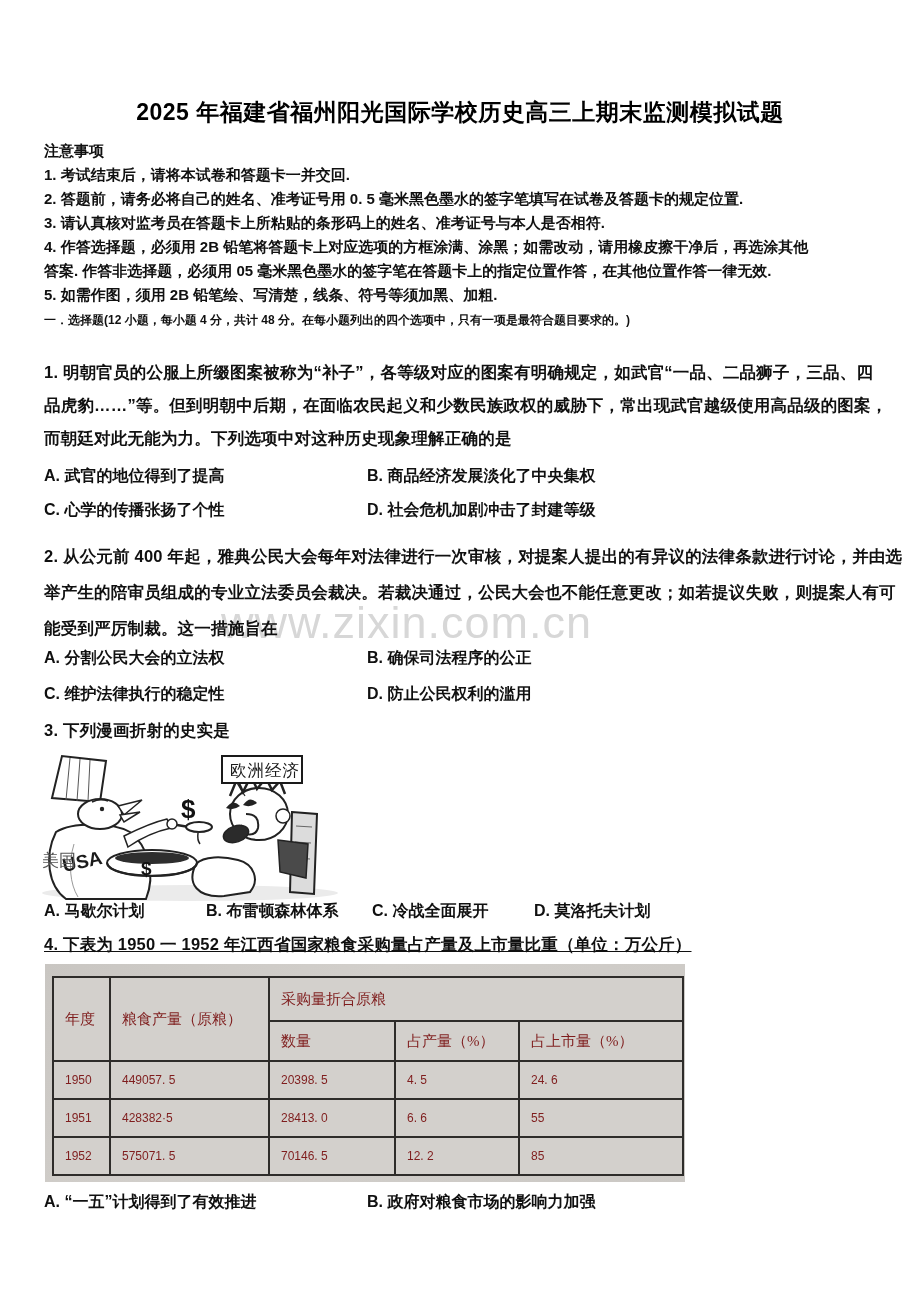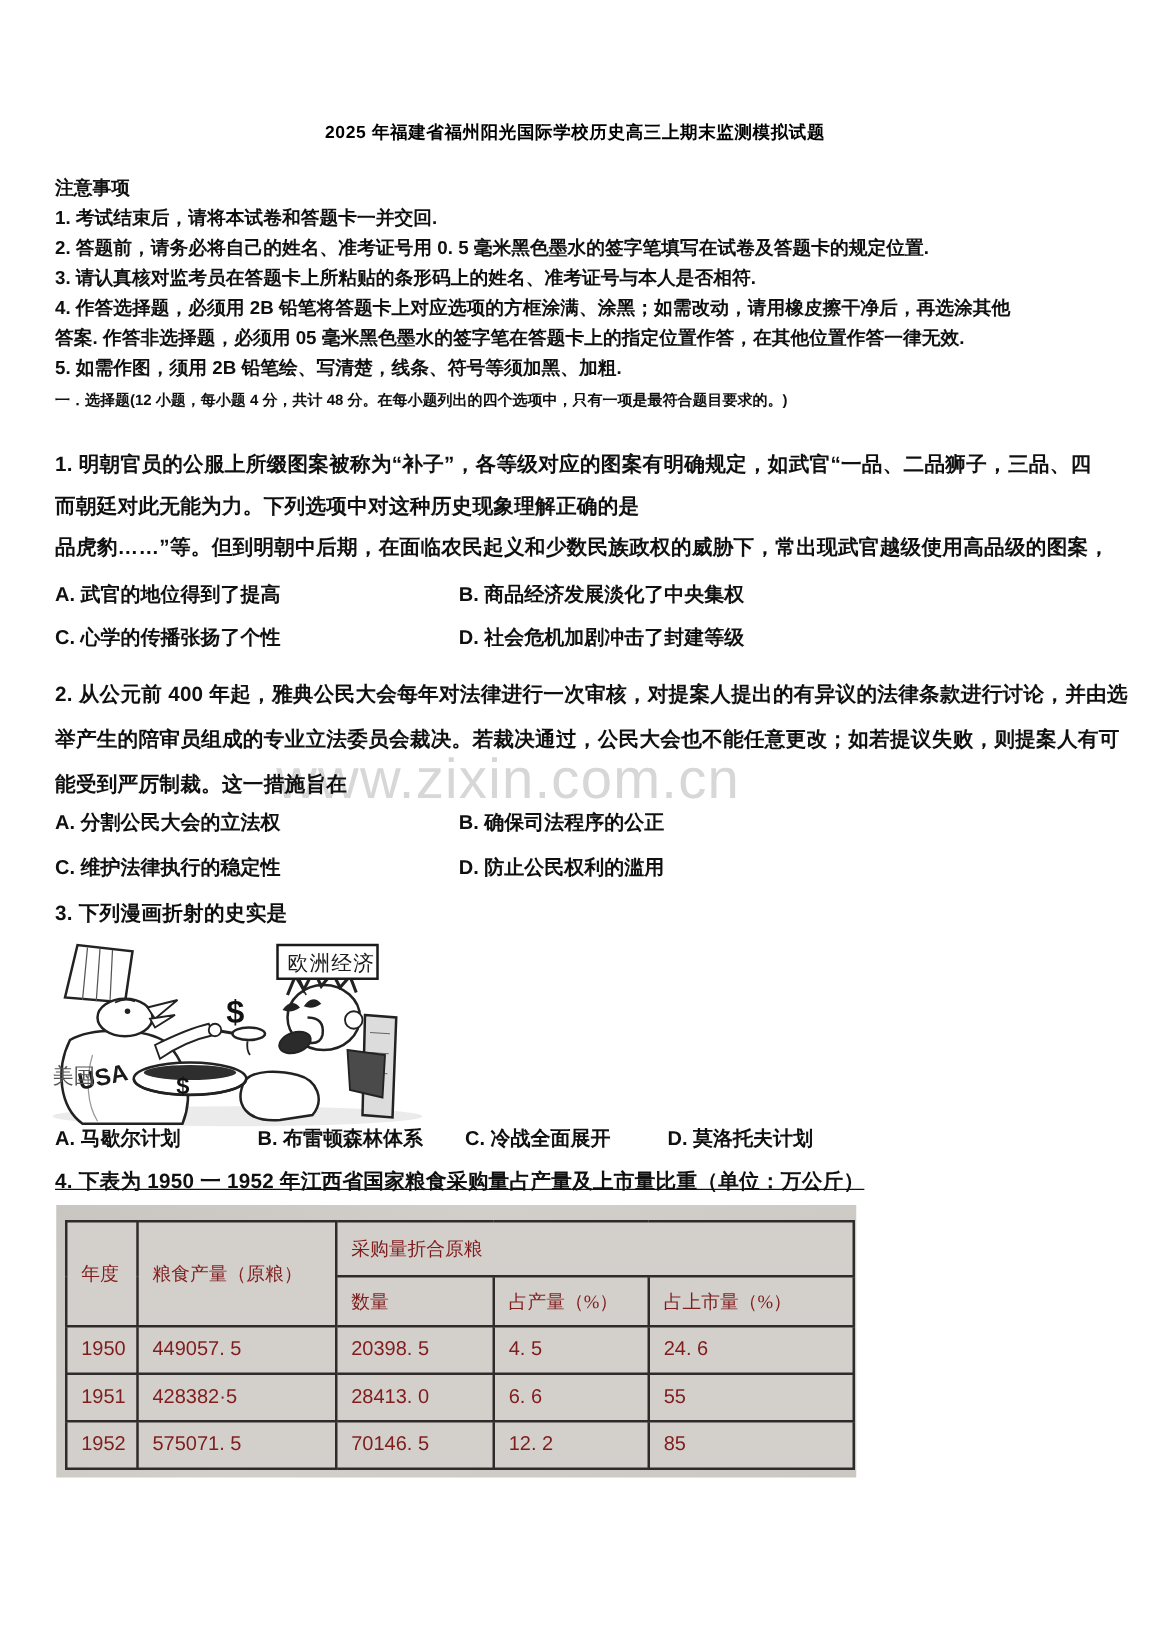--- a/index.html
+++ b/index.html
@@ -6,21 +6,21 @@
   body{width:920px;height:1302px;font-family:"Liberation Sans","DejaVu Sans",sans-serif;color:#101010;}
   .page{position:relative;width:920px;height:1302px;background:#ffffff;overflow:hidden;}
   .layer{position:absolute;z-index:2;}
   .watermark{
     position:absolute;left:221px;top:597px;z-index:1;
     font-size:45px;font-weight:300;color:#d7d7d7;letter-spacing:1px;
     font-family:"Liberation Sans",sans-serif;white-space:nowrap;
   }
   .title{
     left:0;top:97px;width:920px;text-align:center;
-    font-size:14px;font-weight:700;letter-spacing:0.5px;color:#000;
+    font-size:23px;font-weight:700;letter-spacing:0.5px;color:#000;
   }
   .notice{left:44px;top:139px;width:848px;font-size:15px;line-height:24px;font-weight:600;}
   .notice div{white-space:nowrap;}
   .section-head{left:44px;top:312px;width:860px;font-size:12px;font-weight:700;white-space:nowrap;}
   .stem{font-size:16.5px;font-weight:600;letter-spacing:0.2px;}
   .stem div{white-space:nowrap;}
   .q1{left:44px;top:356px;width:860px;line-height:33px;}
   .q2{left:44px;top:538px;width:860px;line-height:36px;}
   .q3-head{left:44px;top:720px;width:860px;}
   .q4-head{left:44px;top:934px;width:860px;text-decoration:underline;}
@@ -42,21 +42,21 @@
   table.grain{
     position:absolute;left:7px;top:12px;width:630px;height:198px;
     border-collapse:collapse;table-layout:fixed;
   }
   table.grain td,table.grain th{
     border:2px solid #2e2c2a;background:#d3d0cc;
     padding:0 0 0 11px;text-align:left;vertical-align:middle;
     font-weight:500;color:#7f1d1d;
   }
   table.grain th{font-family:"Liberation Serif","DejaVu Serif",serif;font-size:15px;font-weight:500;}
-  table.grain td{font-family:"Liberation Sans",sans-serif;font-size:16px;}
+  table.grain td{font-family:"Liberation Sans",sans-serif;font-size:12px;}
   .r-h1{height:44px;} .r-h2{height:40px;padding-left:38px;} .r-d{height:38px;}
 </style>
 </head>
 <body>
 
 <div class="page">
 
   <div class="watermark">www.zixin.com.cn</div>
 
   <div class="layer title">2025 年福建省福州阳光国际学校历史高三上期末监测模拟试题</div>
@@ -68,22 +68,22 @@
     <div>3. 请认真核对监考员在答题卡上所粘贴的条形码上的姓名、准考证号与本人是否相符.</div>
     <div>4. 作答选择题，必须用 2B 铅笔将答题卡上对应选项的方框涂满、涂黑；如需改动，请用橡皮擦干净后，再选涂其他</div>
     <div>答案. 作答非选择题，必须用 05 毫米黑色墨水的签字笔在答题卡上的指定位置作答，在其他位置作答一律无效.</div>
     <div>5. 如需作图，须用 2B 铅笔绘、写清楚，线条、符号等须加黑、加粗.</div>
   </div>
 
   <div class="layer section-head">一．选择题(12 小题，每小题 4 分，共计 48 分。在每小题列出的四个选项中，只有一项是最符合题目要求的。)</div>
 
   <div class="layer stem q1">
     <div>1. 明朝官员的公服上所缀图案被称为“补子”，各等级对应的图案有明确规定，如武官“一品、二品狮子，三品、四</div>
+    <div>品虎豹……”等。但到明朝中后期，在面临农民起义和少数民族政权的威胁下，常出现武官越级使用高品级的图案，</div>
     <div>而朝廷对此无能为力。下列选项中对这种历史现象理解正确的是</div>
-    <div>品虎豹……”等。但到明朝中后期，在面临农民起义和少数民族政权的威胁下，常出现武官越级使用高品级的图案，</div>
   </div>
   <div class="layer optrow q1-opts-2">
     <span class="col-a">C. 心学的传播张扬了个性</span><span>D. 社会危机加剧冲击了封建等级</span>
   </div>
   <div class="layer optrow q1-opts-1">
     <span class="col-a">A. 武官的地位得到了提高</span><span>B. 商品经济发展淡化了中央集权</span>
   </div>
 
   <div class="layer stem q2">
     <div>2. 从公元前 400 年起，雅典公民大会每年对法律进行一次审核，对提案人提出的有异议的法律条款进行讨论，并由选</div>
@@ -204,14 +204,17 @@
         <td>1952</td>
         <td>575071. 5</td>
         <td>70146. 5</td>
         <td>12. 2</td>
         <td>85</td>
       </tr>
     </tbody>
       </table>
   </div>
 
+  <div class="layer optrow q4-opts">
+    <span class="col-a">A. “一五”计划得到了有效推进</span><span>B. 政府对粮食市场的影响力加强</span>
+  </div>
 
 </div>
 
 </body></html>

